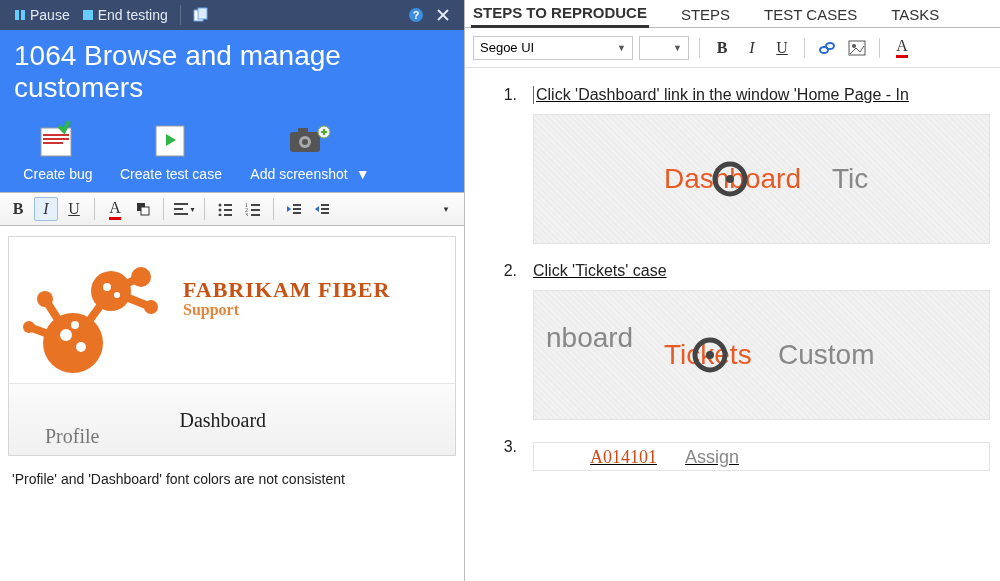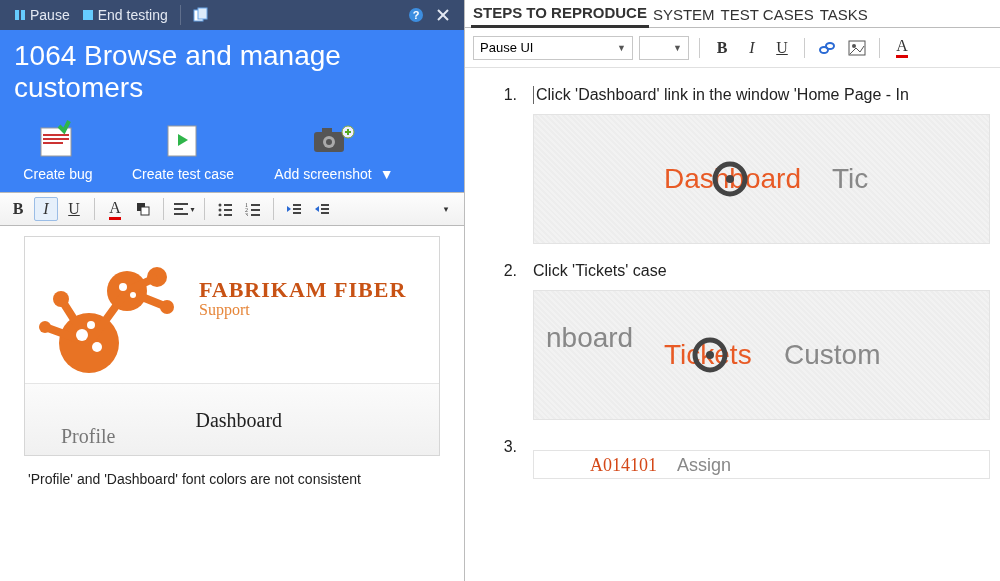--- a/index.html
+++ b/index.html
@@ -38,21 +38,21 @@
 .titlebar .sep { width: 1px; height: 20px; background: rgba(255,255,255,.2); margin: 0 6px; }
 .titlebar .spacer { flex: 1; }
 .wtitle {
   color: #fff;
   font-size: 28px;
   padding: 10px 14px 12px;
 }
 .ribbon {
   display: flex;
   align-items: flex-start;
-  gap: 30px;
+  gap: 18px;
   padding: 4px 14px 10px;
 }
 .ribbon-btn {
   display: flex;
   flex-direction: column;
   align-items: center;
   color: #fff;
   font-size: 14px;
   gap: 6px;
   min-width: 88px;
@@ -81,39 +81,39 @@
   border-radius: 2px;
 }
 .fmt-toolbar .tb.sel {
   border: 1px solid #9bbde6;
   background: #e6f0fb;
 }
 .fmt-toolbar .vsep { width:1px; height:22px; background:#c7c7c7; margin:0 4px; }
 .note-area {
   background:#fff;
   flex:1;
-  padding: 10px 24px;
+  padding: 10px 8px;
   overflow:hidden;
 }
 .shot-box {
   border: 1px solid #d6d6d6;
   height: 220px;
   position: relative;
   overflow: hidden;
   margin-bottom: 14px;
 }
 .fabrikam-header {
   height: 146px;
   background: #fff;
   position: relative;
 }
 .blob { position:absolute; left:2px; top:10px; }
 .brand-text { position:absolute; left:174px; top:40px; }
 .brand-text .line1 { font-family: Georgia, serif; color:#c85214; font-size:22px; letter-spacing:1px; font-weight:600;}
-.brand-text .line2 { font-family: Georgia, serif; color:#e6863a; font-size:16px; font-weight:400; margin-top:-2px;}
+.brand-text .line2 { font-family: Georgia, serif; color:#e6863a; font-size:16px; font-weight:700; margin-top:-2px;}
 .navbar {
   height: 74px;
   background: linear-gradient(#fbfbfb,#f0f0f0);
   border-top: 1px solid #e5e5e5;
   display:flex; align-items:center;
   padding: 0 36px;
   gap: 80px;
 }
 .navbar .navitem { font-family: Georgia, serif; font-size:20px; }
 .navitem.profile { color:#777;margin-top:32px; }
@@ -127,21 +127,21 @@
   border-left: 1px solid #bcbcbc;
   display: flex;
   flex-direction: column;
   background:#fff;
 }
 .tabs {
   display:flex;
   align-items:flex-end;
   height: 28px;
   padding: 2px 6px 0;
-  gap: 2px;
+  gap: 30px;
   border-bottom: 1px solid #bcbcbc;
 }
 .tab { font-size:15px; color:#333; padding: 4px 2px; }
 .tab.active { font-weight:700; border-bottom: 3px solid #333; margin-bottom:-1px; }
 .rtoolbar {
   height: 40px;
   display:flex; align-items:center;
   padding: 0 8px;
   gap: 6px;
   border-bottom: 1px solid #e0e0e0;
@@ -161,44 +161,44 @@
   font-size:16px; color:#333;
 }
 .rtb.link svg { display:block; }
 
 .steps {
   padding: 18px 10px 0 28px;
   overflow:hidden;
 }
 .step { display:flex; gap:16px; margin-bottom: 18px; }
 .step .num { width:24px; text-align:right; font-size:16px; color:#222; }
-.step .body { flex:1; }
+.step .body { flex:1;text-decoration:underline; }
 .step .label { font-size:16px; color:#222; margin-bottom:10px; border-left:1px solid #666; padding-left:2px;}
 .step:nth-child(2) .label, .step:nth-child(3) .label { border-left:none; padding-left:0;}
 .scap {
   background: repeating-linear-gradient(45deg,#f2f2f2,#f2f2f2 2px,#ededed 2px,#ededed 4px);
   border:1px solid #e3e3e3;
   height: 130px;
   margin-top: 6px;
   position:relative;
   overflow:hidden;
 }
 .scap .tabword { position:absolute; font-family: "Segoe UI", sans-serif; font-size:28px; }
 .tw-red { color:#e85a25; }
 .tw-gray { color:#888; }
 .target {
   position:absolute; width:36px; height:36px;
   display:flex; align-items:center; justify-content:center;
 }
 .cap3 {
   border:1px solid #e3e3e3;
   background:#fff;
-  margin-top:12px;
+  margin-top:4px;
   padding: 4px 10px 2px 56px;
-  display:flex; gap:20px;
+  display:flex; gap:28px;
   font-size:18px;
 }
 .aid { color:#d44818; font-family: "Segoe UI"; }
 .assign { color:#888; }
 </style>
 </head>
 <body>
 
 <div class="left-panel">
   <div class="titlebar">
@@ -384,27 +384,27 @@
         <span class="navitem dash">Dashboard</span>
       </div>
     </div>
     <div class="note-text">'Profile' and 'Dashboard' font colors are not consistent</div>
   </div>
 </div>
 
 <div class="right-panel">
   <div class="tabs">
     <div class="tab active">STEPS TO REPRODUCE</div>
-    <div class="tab">SYSTEM</div>
+    <div class="tab">STEPS</div>
     <div class="tab">TEST CASES</div>
     <div class="tab">TASKS</div>
   </div>
   <div class="rtoolbar">
     <div class="font-box font-name">
-      <span>Pause UI</span>
+      <span>Segoe UI</span>
       <span class="caret">▼</span>
     </div>
     <div class="font-box font-size">
       <span></span>
       <span class="caret">▼</span>
     </div>
     <div style="width:1px;height:20px;background:#ccc;margin:0 4px;"></div>
     <div class="rtb">
         <b>B</b>
       </div>
@@ -458,21 +458,21 @@
       </div>
     </div>
 
     <div class="step">
       <div class="num">2.</div>
       <div class="body">
         <div class="label">Click 'Tickets' case</div>
         <div class="scap">
           <span class="tabword tw-gray" style="left:12px; top:31px;">nboard</span>
           <span class="tabword tw-red" style="left:130px; top:48px;">Tickets</span>
-          <span class="tabword tw-gray" style="left:250px; top:48px;">Custom</span>
+          <span class="tabword tw-gray" style="left:244px; top:48px;">Custom</span>
           <div class="target" style="left:158px; top:46px;">
             <svg width="36" height="36">
                 <g stroke="#444" stroke-width="5" fill="none">
                   <path d="M18 3 A15 15 0 0 1 33 18"></path>
                   <path d="M33 18 A15 15 0 0 1 18 33"></path>
                   <path d="M18 33 A15 15 0 0 1 3 18"></path>
                   <path d="M3 18 A15 15 0 0 1 18 3"></path>
                 </g>
                 <circle cx="18" cy="18" r="4" fill="#444"></circle>
               </svg>

